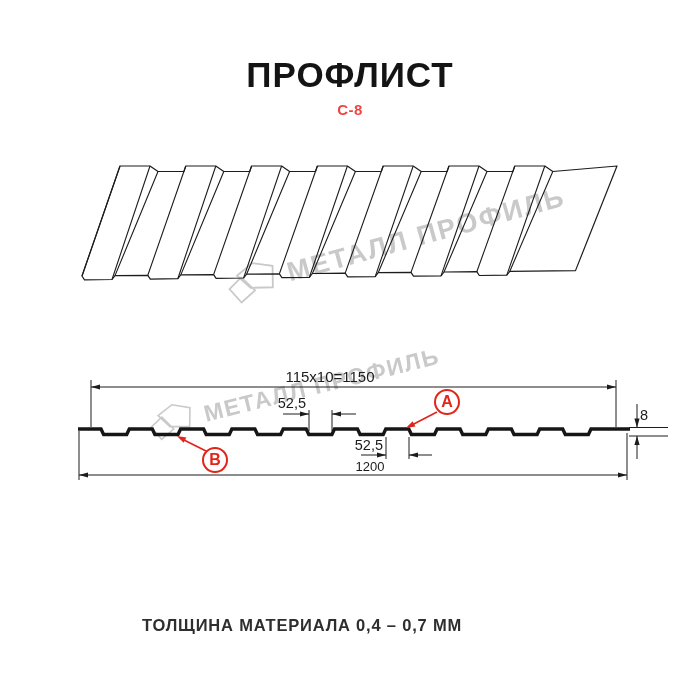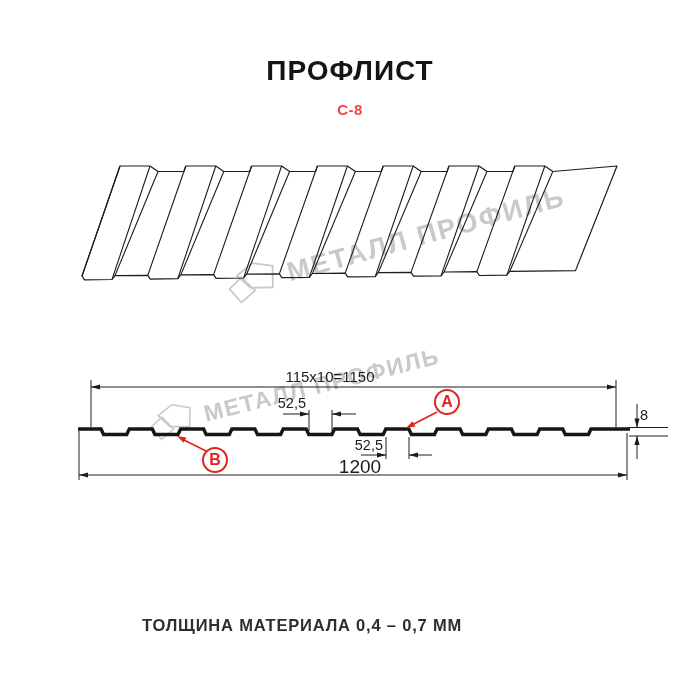--- a/index.html
+++ b/index.html
@@ -6,21 +6,21 @@
   body{
     width:700px;height:700px;position:relative;overflow:hidden;
     background:#ffffff;
     font-family:"Liberation Sans", sans-serif;
     color:#1c1c1c;
   }
   .abs{position:absolute;}
   
   .title{
     left:0;top:55px;width:700px;text-align:center;
-    font-size:28px;font-weight:800;letter-spacing:1px;color:#141414;
+    font-size:35px;font-weight:800;letter-spacing:1px;color:#141414;
   }
   .subtitle{
     left:0;top:101px;width:700px;text-align:center;
     font-size:15px;font-weight:700;letter-spacing:.5px;color:#ef4444;
   }
   
   .wm{
     display:flex;align-items:center;gap:10px;
     color:#c9c9c9;white-space:nowrap;pointer-events:none;
     transform-origin:left center;z-index:1;
@@ -32,21 +32,21 @@
   .wm2 .wm-text{font-size:23px;letter-spacing:1.5px;}
   svg{position:absolute;left:0;z-index:2;}
   
   .dimtxt{
     position:absolute;z-index:3;font-size:14.5px;color:#1c1c1c;line-height:15px;
   }
   .d1150{left:255px;top:369px;width:150px;text-align:center;font-size:15px;}
   .d525t{left:254px;top:396px;width:52px;text-align:right;}
   .d525b{left:331px;top:438px;width:52px;text-align:right;}
   .d8{left:640px;top:408px;}
-  .d1200{left:310px;top:459px;width:100px;text-align:center;font-size:19px;}
+  .d1200{left:320px;top:459px;width:100px;text-align:center;font-size:13px;}
   
   .callout{
     position:absolute;z-index:4;width:26px;height:26px;box-sizing:border-box;
     border:2px solid #e2241b;border-radius:50%;background:#ffffff;
     color:#e2241b;font-size:16px;font-weight:700;text-align:center;line-height:22px;
   }
   .cA{left:434px;top:389px;}
   .cB{left:202px;top:447px;}
   
   .footer{

